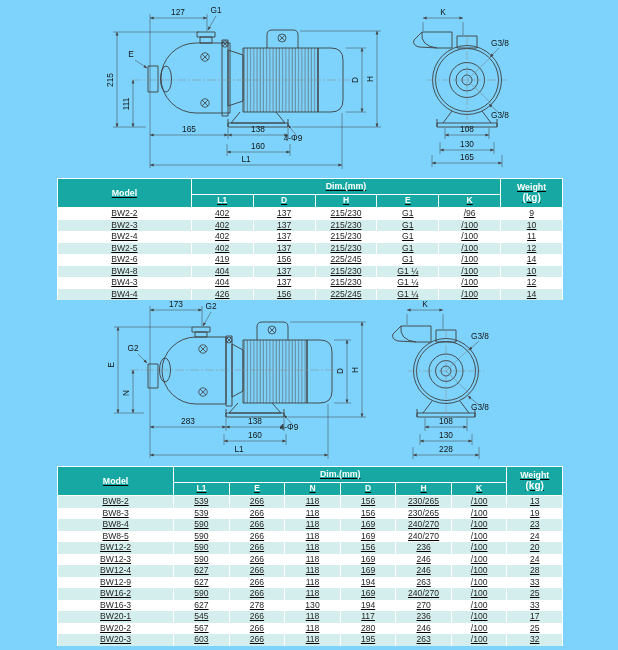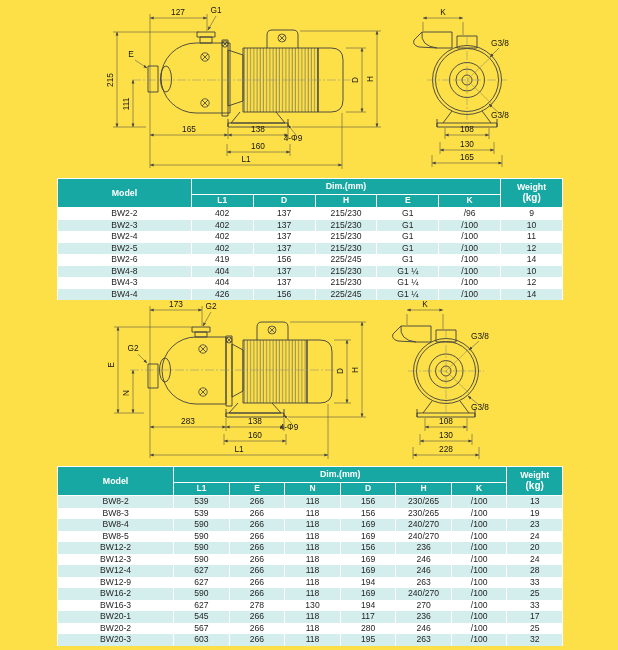--- a/index.html
+++ b/index.html
@@ -1,30 +1,30 @@
 <!DOCTYPE html>
 <html style="--teal: #17a8a3; --row_alt: #d4eeed; --line: #3e3e3e;"><head>
 <meta charset="utf-8">
 <style>
   html,body{margin:0;padding:0;background:#ffffff;}
-  .page{position:relative;width:618px;height:650px;background:#fde047;overflow:hidden;
+  .page{position:relative;width:618px;height:650px;background:#7dd3fc;overflow:hidden;
         font-family:"Liberation Sans",sans-serif;}
   .diag{position:absolute;left:0;width:618px;}
   
   g.obj{fill:none;stroke:#3e3e3e;stroke-width:0.9;stroke-linejoin:round;}
   g.dim{stroke:#4c4c4c;stroke-width:0.55;fill:none;}
   g.dim text,.dtext{stroke:none;fill:#141414;font-size:8.3px;
         font-family:"Liberation Sans",sans-serif;text-anchor:middle;}
   .lstart{text-anchor:start;}
   .cline{stroke:#8a8a8a;stroke-width:0.5;stroke-dasharray:9 2 2 2;fill:none;}
   .plug{fill:none;stroke:#3e3e3e;stroke-width:0.8;}
   .thinln{stroke:#6f6f6f;stroke-width:0.45;}
   
   .t-wrap{position:absolute;left:57px;width:506px;}
-  table.dim-table{width:100%;border-collapse:collapse;table-layout:fixed;}
+  table.dim-table{width:100%;border-collapse:collapse;table-layout:fixed;text-decoration:underline;}
   .dim-table th{background:var(--teal,#17a8a3);color:#fff;font-weight:bold;
         font-size:8.8px;border:1px solid #fff;padding:0;line-height:1.15;}
   .dim-table thead tr.grp th{height:15px;}
   .dim-table thead tr.sub th{height:12px;font-size:8.5px;}
   .dim-table td{font-size:8.6px;color:#252525;text-align:center;height:11.5px;
         line-height:11.5px;border-left:1px solid #fff;border-right:1px solid #fff;
         padding:0;background:#fff;white-space:nowrap;overflow:hidden;}
   .dim-table tr.alt td{background:var(--row_alt,#d4eeed);}
   .kg-line{display:block;font-size:10px;font-weight:bold;}
 </style>

